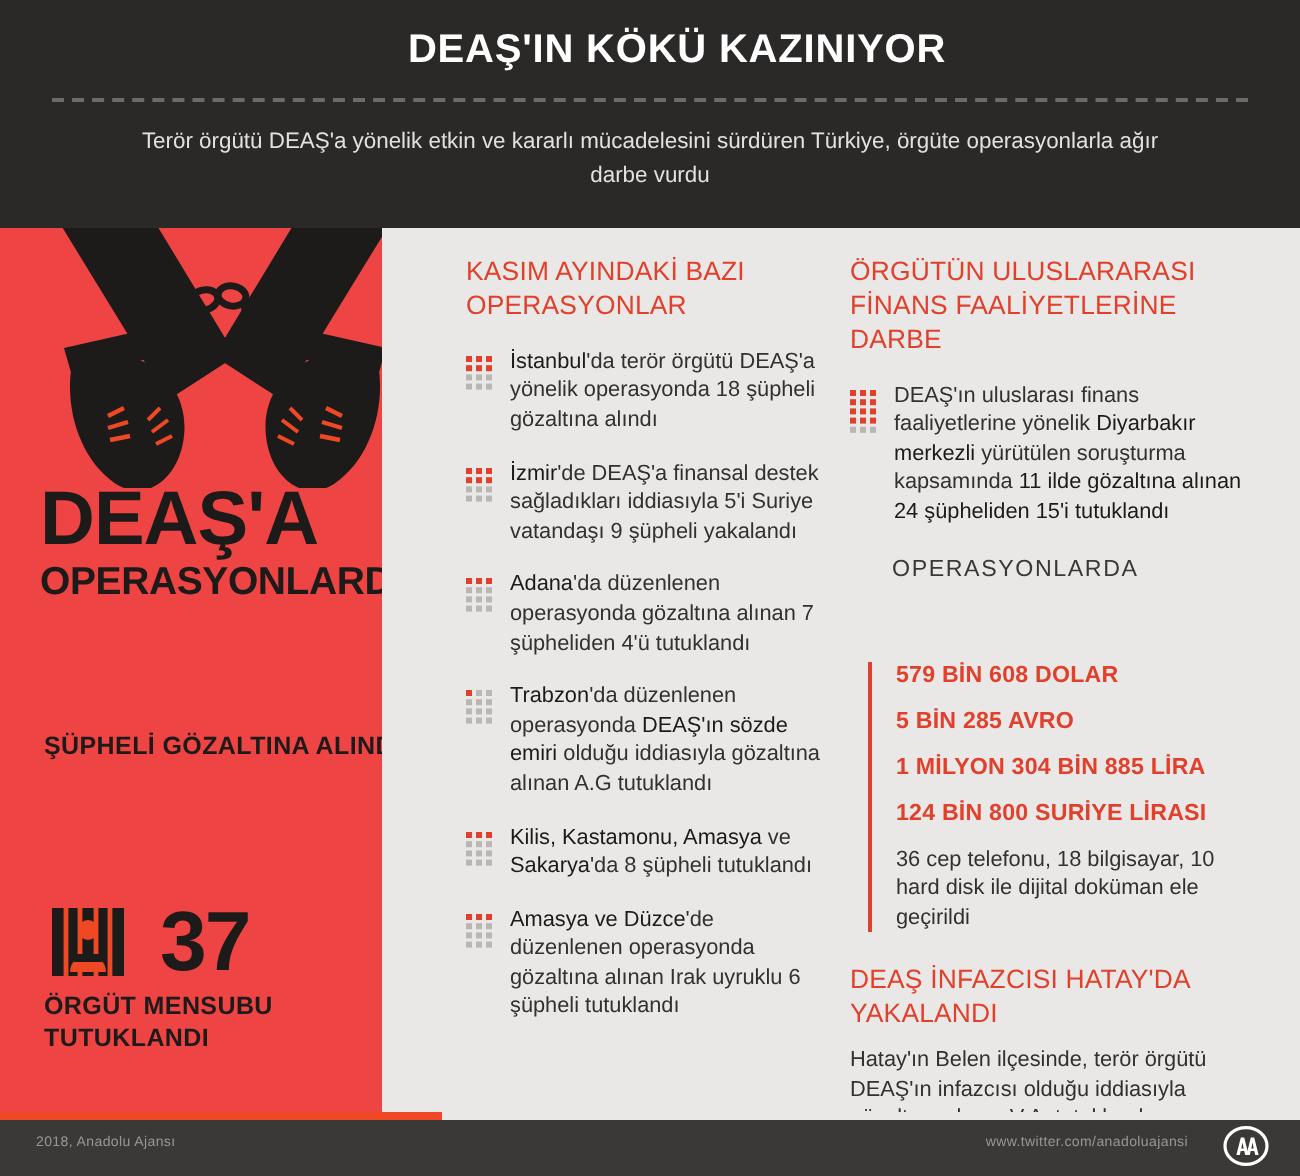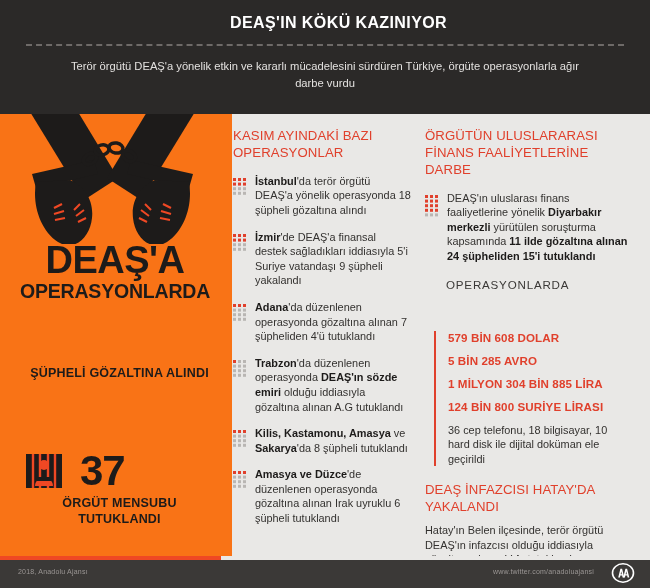--- a/index.html
+++ b/index.html
@@ -16,21 +16,21 @@
   }
 
   
   #header {
     position: absolute; left: 0; top: 0; width: 650px; height: 114px;
     background: #2b2928;
   }
   #main-title {
     text-align: center;
     color: #ffffff;
-    font-size: 16px;
+    font-size: 20px;
     font-weight: bold;
     letter-spacing: 0.4px;
     padding-top: 14px;
     padding-left: 27px;
   }
   #title-rule {
     margin: 12px 26px 0 26px;
     border-top: 2px dashed #6e6a68;
     height: 0;
   }
@@ -43,24 +43,23 @@
   }
 
   
   #body-area {
     position: absolute; left: 0; top: 114px; width: 650px; height: 442px;
     background: #e9e8e6;
   }
 
   
   #left-panel {
-    position: absolute; left: 0; top: 0; width: 232px; height: 442px;
-    background: #f97316;
+    position: absolute; left: 0; top: 0; width: 191px; height: 442px;
+    background: #ef4444;
     overflow: hidden;
-    text-align: center;
   }
   #cuffs-art {
     position: absolute; left: 10px; top: -2px; width: 205px; height: 132px;
   }
   #deas-head {
     position: absolute; left: 20px; top: 128px; width: 190px;
     color: #1d1b1a;
     font-weight: bold;
     line-height: 0.98;
   }
@@ -97,21 +96,21 @@
     display: flex;
     gap: 9px;
     margin-bottom: 12px;
   }
   .bmark { flex: 0 0 13px; width: 13px; padding-top: 4px; }
   .btext {
     font-size: 10.9px;
     line-height: 14.6px;
     color: #33312f;
   }
-  .btext b { font-weight: bold; color: #1d1b1a; }
+  .btext b { font-weight: normal; color: #1d1b1a; }
 
   
   #ops-block { margin-top: 14px; margin-left: 9px; }
   #ops-title {
     font-size: 11.6px; color: #3a3836; font-weight: normal;
     letter-spacing: 0.8px; margin-bottom: 7px; padding-left: 12px;
   }
   #money-wrap {
     border-left: 2.5px solid #e0402c;
     padding-left: 12px;

